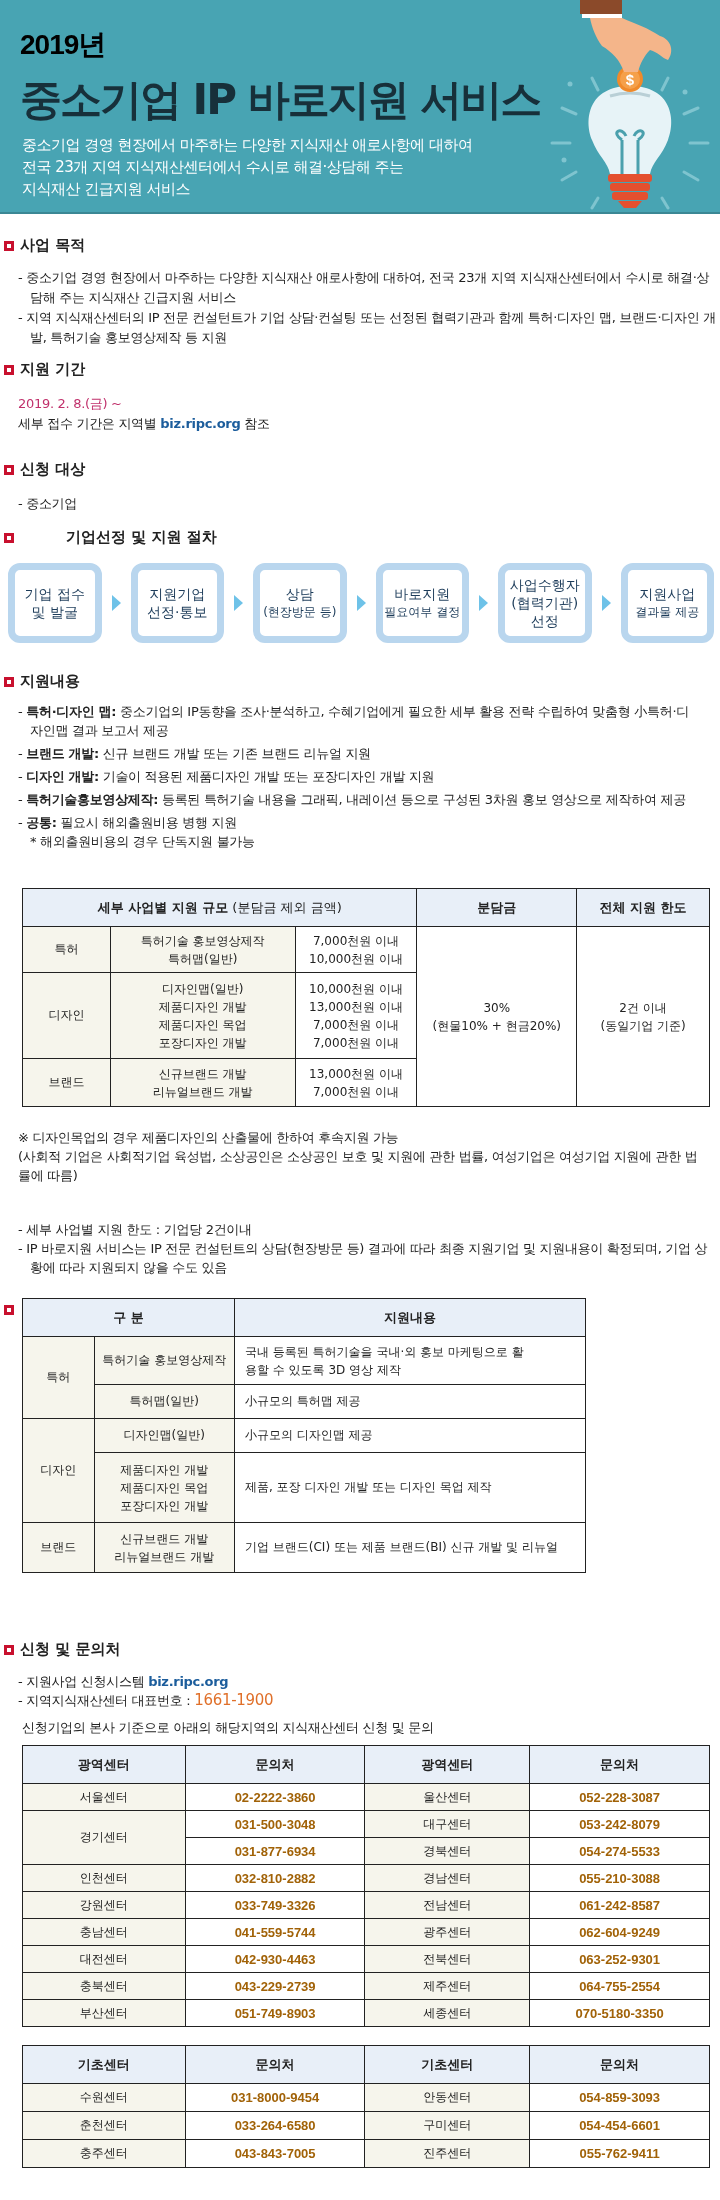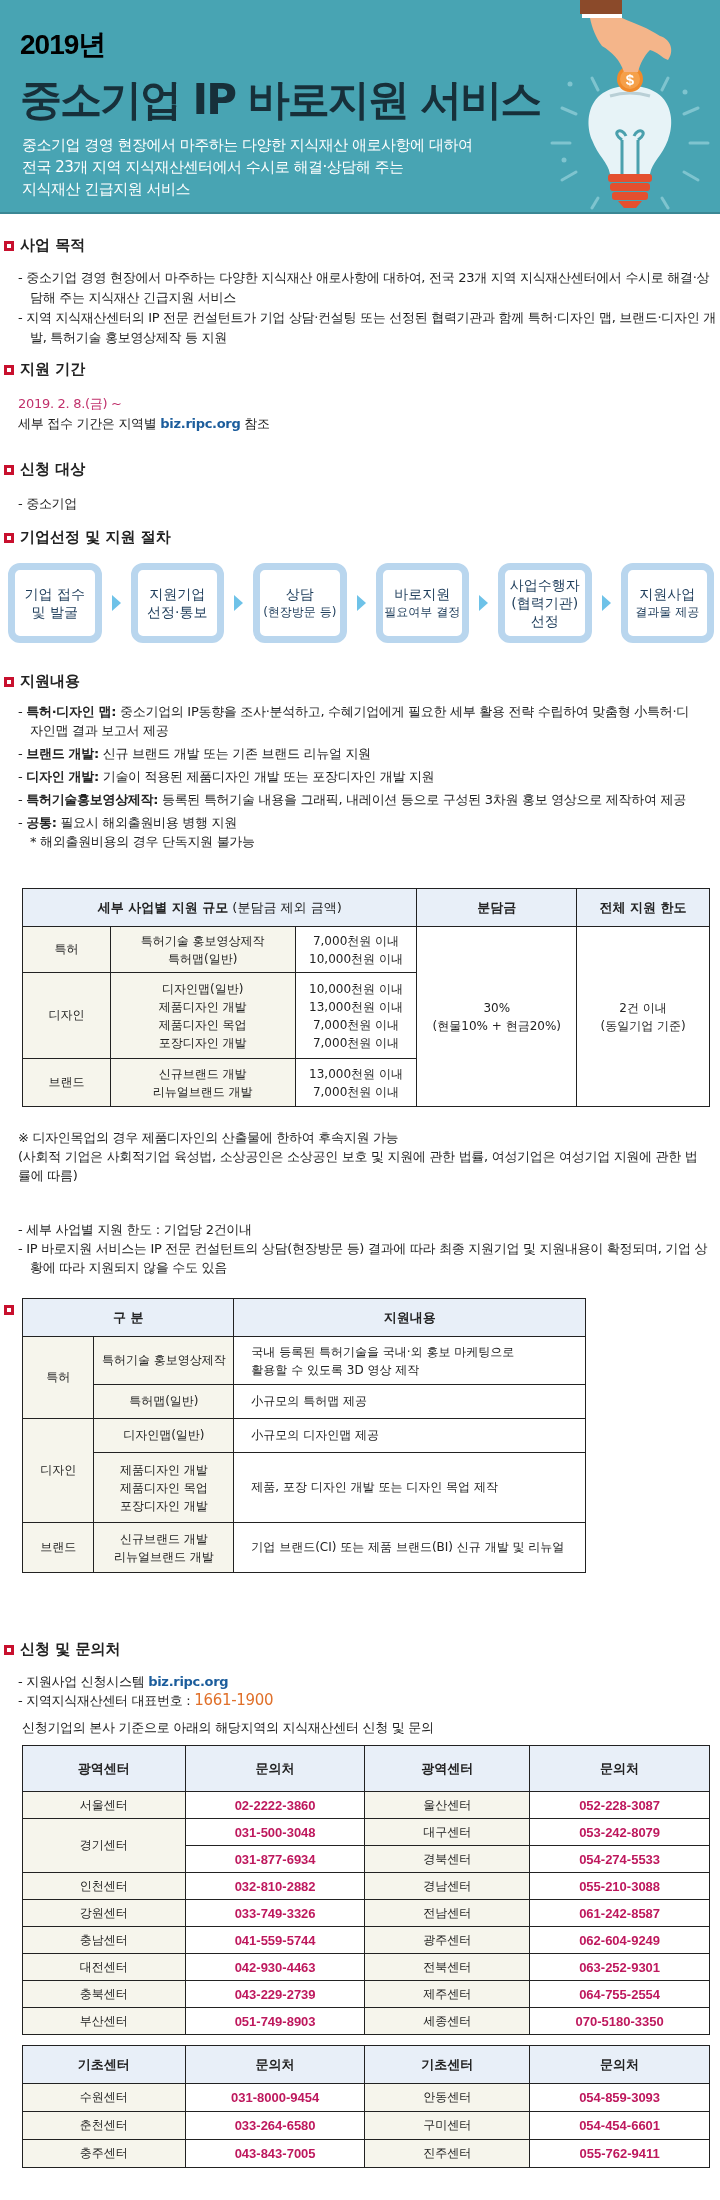--- a/index.html
+++ b/index.html
@@ -30,22 +30,22 @@
   .step { width: 98px; height: 80px; border: 7px solid #b9d6ee; border-radius: 12px; background: #ffffff; display: flex; align-items: center; justify-content: center; text-align: center; font-size: 14px; line-height: 18px; color: #1d3c5a; }
   .arrow { width: 0; height: 0; border-top: 8px solid transparent; border-bottom: 8px solid transparent; border-left: 9px solid #6ec2e8; margin: 0 10px; }
 
   
   table { border-collapse: collapse; position: absolute; left: 22px; font-size: 12px; color: #222; }
   td, th { border: 1px solid #222; text-align: center; vertical-align: middle; }
   th { background: #e8eff8; font-weight: bold; font-size: 13px; }
   th .norm { font-weight: normal; }
   .beige { background: #f6f5ec; }
   .lh { line-height: 18px; }
-  .left { text-align: left; padding-left: 17px; }
-  .ph { color: #be185d; font-weight: bold; font-family: "Liberation Sans", sans-serif; font-size: 13px; }
+  .left { text-align: left; padding-left: 10px; }
+  .ph { color: #a16207; font-weight: bold; font-family: "Liberation Sans", sans-serif; font-size: 13px; }
 </style>
 </head>
 <body>
 
 <div class="banner">
   <div class="year">2019년</div>
   <div class="title">중소기업 IP 바로지원 서비스</div>
   <div class="sub">
     <div>중소기업 경영 현장에서 마주하는 다양한 지식재산 애로사항에 대하여</div>
     <div>전국 23개 지역 지식재산센터에서 수시로 해결·상담해 주는</div>
@@ -106,21 +106,21 @@
     <span>세부 접수 기간은 지역별 </span><span class="link">biz.ripc.org</span><span> 참조</span>
   </div>
 </div>
 
 <div class="sec-head" style="top:460px;">
   <span class="sec-bullet"></span>
   <span>신청 대상</span>
 </div>
 <div class="para" style="top:494px;">- 중소기업</div>
 
-<div class="sec-head" style="top:528px;">
+<div class="sec-head" style="top:528px;gap:46px;">
   <span class="sec-bullet"></span>
   <span>기업선정 및 지원 절차</span>
 </div>
 <div class="flow">
   <div class="step">
       <div>
         <div>기업 접수</div>
         <div>및 발굴</div>
       </div>
     </div>
@@ -305,21 +305,21 @@
 <div class="para" style="top:1718px; left:22px;">신청기업의 본사 기준으로 아래의 해당지역의 지식재산센터 신청 및 문의</div>
 
 <table style="top:1745px; width:688px;">
   <colgroup>
       <col style="width:163px">
       <col style="width:180px">
       <col style="width:165px">
       <col style="width:180px">
     </colgroup>
   <tbody>
-      <tr style="height:46px;">
+      <tr style="height:38px;">
     <th>광역센터</th>
     <th>문의처</th>
     <th>광역센터</th>
     <th>문의처</th>
   </tr>
   <tr style="height:27px;">
     <td class="beige">서울센터</td>
     <td class="ph">02-2222-3860</td>
     <td class="beige">울산센터</td>
     <td class="ph">052-228-3087</td>

